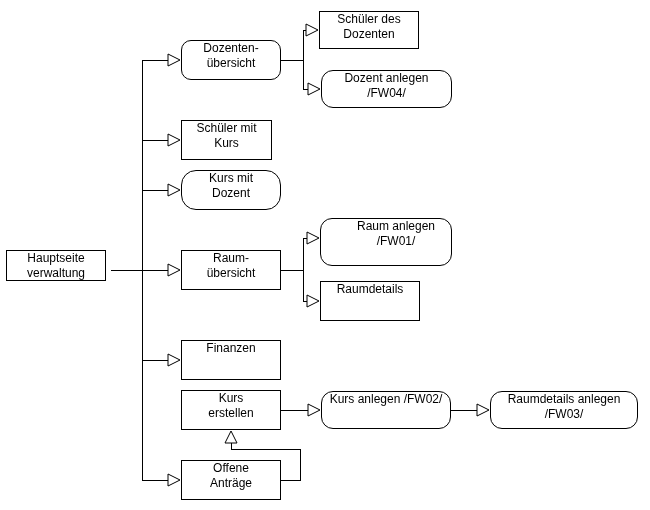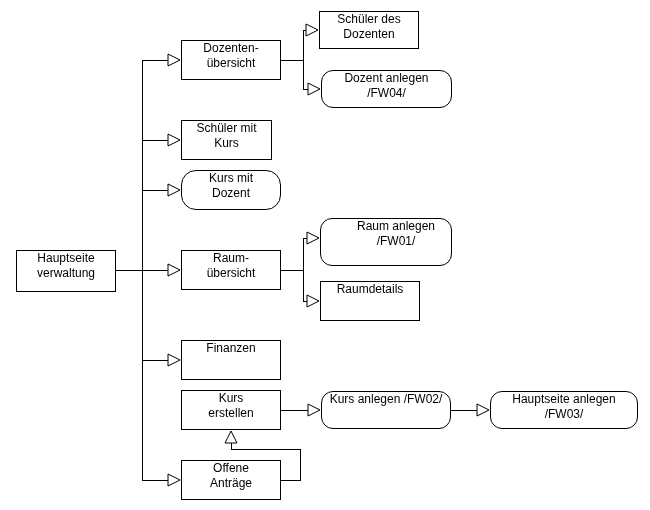--- a/index.html
+++ b/index.html
@@ -93,26 +93,26 @@
     <polygon points="168,474 180,480 168,486"></polygon>
     <polygon points="306,24 318,30 306,36"></polygon>
     <polygon points="308,83 320,89 308,95"></polygon>
     <polygon points="307,232 319,238 307,244"></polygon>
     <polygon points="307,295 319,301 307,307"></polygon>
     <polygon points="308,404 320,410 308,416"></polygon>
     <polygon points="477,404 489,410 477,416"></polygon>
     <polygon points="225,443 231,431 237,443"></polygon>
   </svg>
 
-  <div class="node" style="left:16px; top:250px; width:100px; height:42px;">
+  <div class="node" style="left:6px; top:250px; width:100px; height:31px;">
     <span class="label">Hauptseite
 verwaltung</span>
   </div>
 
-  <div class="node" style="left:181px; top:40px; width:100px; height:40px;">
+  <div class="node" style="left:181px; top:40px; width:100px; height:40px;border-radius:10px;">
     <span class="label">Dozenten-
 übersicht</span>
   </div>
 
   <div class="node" style="left:181px; top:120px; width:91px; height:40px;">
     <span class="label">Schüler mit
 Kurs</span>
   </div>
 
   <div class="node" style="left:181px; top:170px; width:100px; height:40px;border-radius:15px;">
@@ -154,16 +154,16 @@
 
   <div class="node raised" style="left:320px; top:281px; width:100px; height:40px;">
     <span class="label">Raumdetails</span>
   </div>
 
   <div class="node rounded" style="left:321px; top:391px; width:130px; height:38px;">
     <span class="label">Kurs anlegen /FW02/</span>
   </div>
 
   <div class="node rounded" style="left:490px; top:391px; width:148px; height:38px;">
-    <span class="label">Hauptseite anlegen /FW03/</span>
+    <span class="label">Raumdetails anlegen /FW03/</span>
   </div>
 
 </div>
 
 </body></html>

